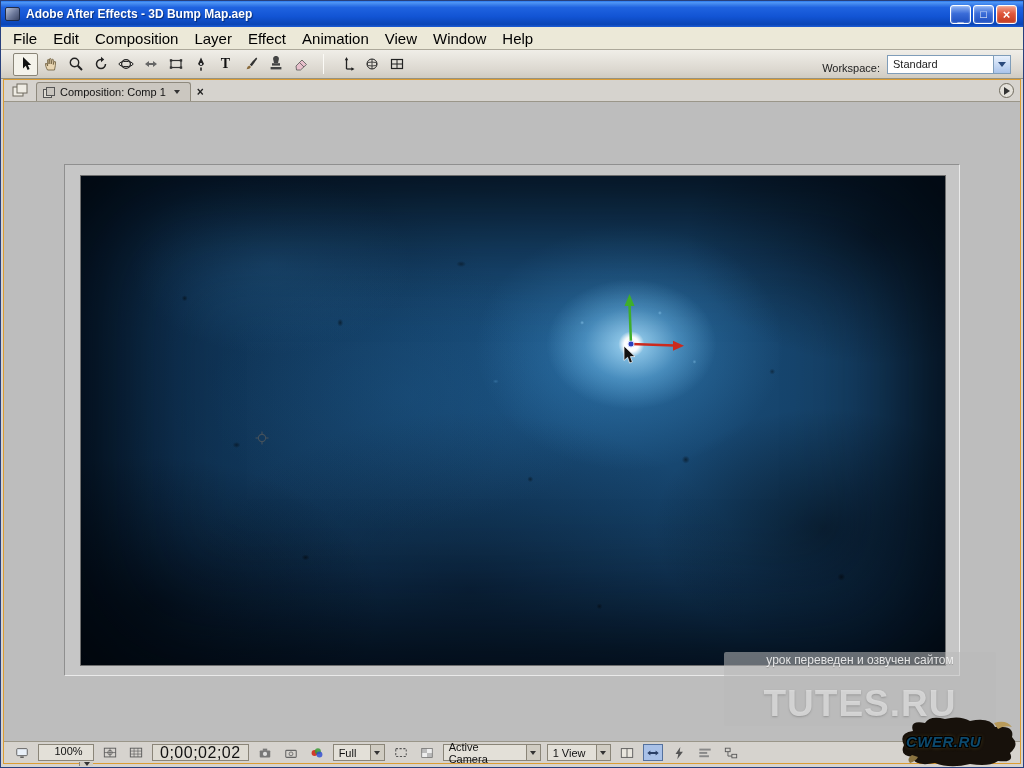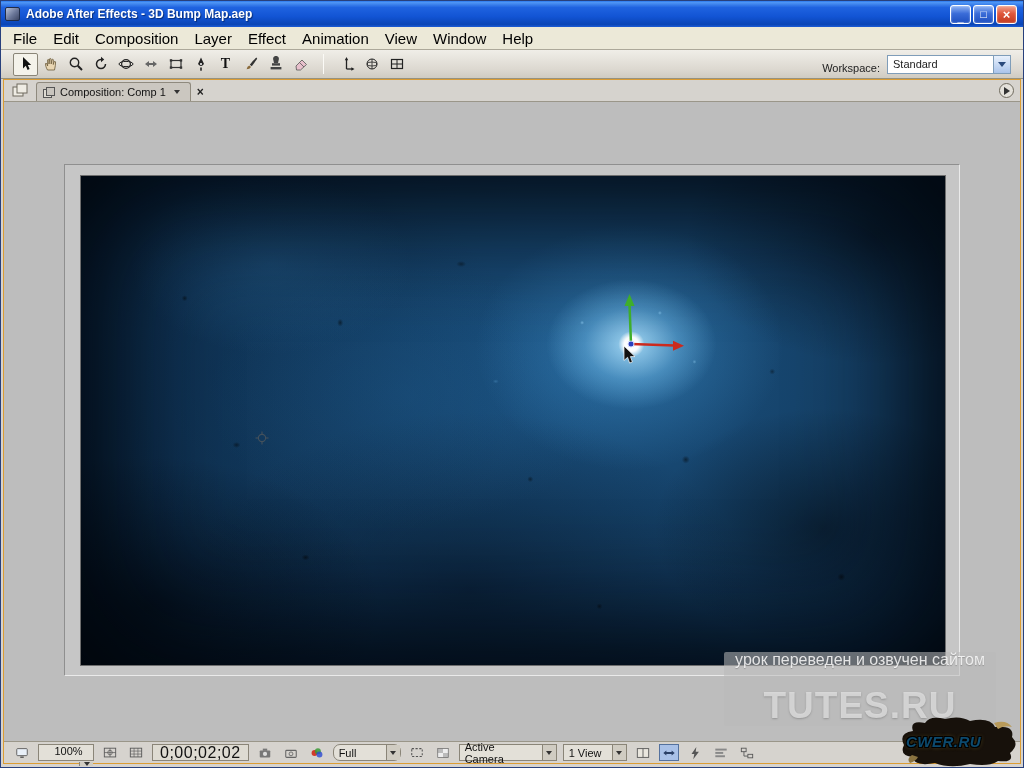--- a/index.html
+++ b/index.html
@@ -119,29 +119,29 @@
   
   .statusbar { position:absolute; left:0; right:0; bottom:0; height:22px; background:#d6d3ce;
     border-top:1px solid #9a9689; display:flex; align-items:center; gap:6px; padding:0 8px; font-size:11px; color:#111; }
   .sbicon { width:20px; height:17px; display:flex; align-items:center; justify-content:center; border:1px solid transparent; }
   .sbicon svg { width:14px; height:14px; }
   .sbicon.active { background:#a9c1e8; border:1px solid #54719e; }
   .sbcombo { height:17px; border:1px solid #8a8578; background:#e3e0d8; display:flex; align-items:center;
     padding-left:5px; gap:5px; }
   .sbcombo .cbtn { width:14px; height:15px; border-left:1px solid #8a8578; display:flex; align-items:center;
     justify-content:center; background:#d0ccc2; margin-left:auto; }
-  .w-zoom { width:56px;flex-direction:column; } .w-res { width:68px;border-radius:7px; } .w-cam { width:98px; } .w-view { width:64px; }
+  .w-zoom { width:56px;flex-direction:column; } .w-res { width:52px; } .w-cam { width:98px; } .w-view { width:64px; }
   .timecode { height:17px; border:1px solid #8a8578; background:#dedbd2; padding:0 7px; display:flex; align-items:center;
     font-size:16px; letter-spacing:.5px; }
 
   
   .watermark { position:absolute; left:723px; top:651px; width:272px; height:74px;
     background:rgba(186,186,186,.55); display:flex; flex-direction:column; align-items:center; justify-content:center;
     border-radius:2px; }
-  .wm1 { font-size:16px; color:rgba(250,250,250,.85); text-shadow:0 1px 1px rgba(90,90,90,.4); }
+  .wm1 { font-size:12px; color:rgba(250,250,250,.85); text-shadow:0 1px 1px rgba(90,90,90,.4); }
   .wm2 { font-size:37px; font-weight:bold; letter-spacing:1px; color:rgba(225,225,225,.8);
     text-shadow:0 1px 2px rgba(110,110,110,.5); margin-top:16px; }
 
   
   .cwer { position:absolute; right:3px; bottom:0; width:122px; height:52px; z-index:5; }
   .cwer svg { position:absolute; inset:0; width:100%; height:100%; }
   .cwer-text { position:absolute; left:8px; top:18px; font-size:15px; font-weight:bold; font-style:italic;
     color:#0c4a6e; letter-spacing:.5px;
     text-shadow:-1px -1px 0 #000, 1px -1px 0 #000, -1px 1px 0 #000, 1px 1px 0 #000, 0 0 4px #6b5a1f; }
 </style>

